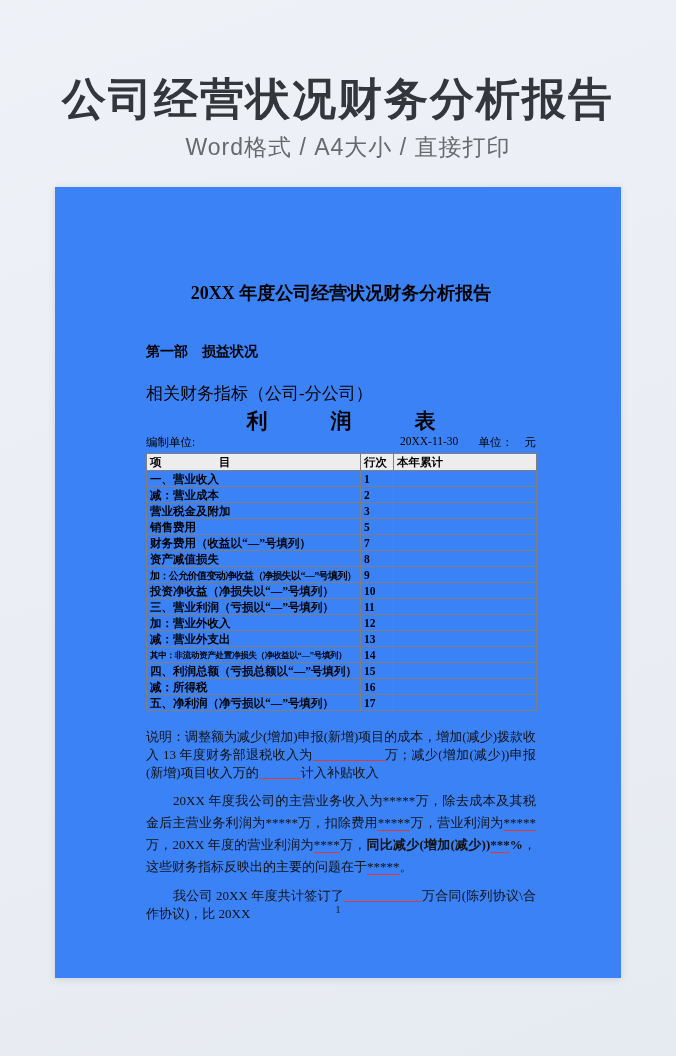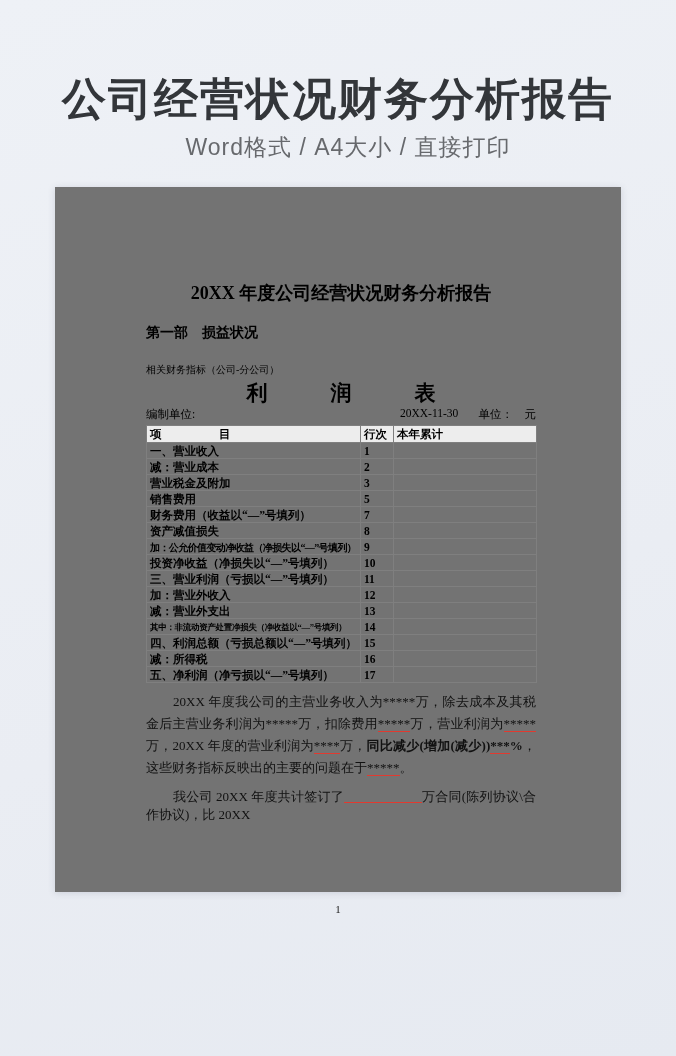--- a/index.html
+++ b/index.html
@@ -11,34 +11,34 @@
     overflow:hidden;
   }
   .banner { position:absolute; top:8px; left:0; width:676px; text-align:center; }
   .banner-title {
     margin-top:66px; font-size:44px; font-weight:bold; color:#33363a;
     letter-spacing:2px; line-height:50px;
   }
   .banner-subtitle { margin-top:8px; font-size:23px; color:#67696d; letter-spacing:1px;padding-left:20px; }
 
   .page {
-    position:absolute; left:55px; top:187px; width:566px; height:705px;
-    background:#737373; box-shadow:0 1px 7px rgba(70,80,100,0.18);
+    position:absolute; left:55px; top:187px; width:566px; height:791px;
+    background:#3b82f6; box-shadow:0 1px 7px rgba(70,80,100,0.18);
   }
   .content { position:absolute; left:91px; top:0; width:390px; color:#000; }
 
   .doc-title {
     padding-top:94px; text-align:center;
     font-family:"Liberation Serif",serif; font-weight:bold; font-size:18px;
   }
   .section-heading {
-    margin-top:19px; font-family:"Liberation Serif",serif;
+    margin-top:38px; font-family:"Liberation Serif",serif;
     font-weight:bold; font-size:14px;
   }
-  .indicator-label { margin-top:21px; font-family:"Liberation Serif",serif; font-size:10px; }
+  .indicator-label { margin-top:21px; font-family:"Liberation Serif",serif; font-size:17px; }
   .profit-title {
     margin-top:2px; text-align:center;
     font-family:"Liberation Serif",serif; font-weight:bold; font-size:21px;
   }
   .meta { position:relative; height:15px;
     font-family:"Liberation Serif",serif; font-size:11.5px; }
   .meta .m1 { position:absolute; left:0; }
   .meta .m2 { position:absolute; left:254px; }
   .meta .m3 { position:absolute; right:0; }
 
@@ -180,20 +180,21 @@
             <td></td>
           </tr>
           <tr>
             <td>五、净利润（净亏损以“—”号填列）</td>
             <td>17</td>
             <td></td>
           </tr>
         </tbody>
     </table>
 
+    <div class="para p1"><span class="seg-n">说明：调整额为减少(增加)申报(新增)项目的成本，增加(减少)拨款收入 13 年度财务部退税收入为</span><span class="seg-blank" style="width: 72px;"></span><span class="seg-n">万；减少(增加(减少))申报(新增)项目收入万的</span><span class="seg-blank" style="width: 42px;"></span><span class="seg-n">计入补贴收入</span></div>
 
     <div class="para p2"><span class="seg-n">20XX 年度我公司的主营业务收入为*****万，除去成本及其税金后主营业务利润为*****万，扣除费用</span><span class="seg-u">*****</span><span class="seg-n">万，营业利润为</span><span class="seg-u">*****</span><span class="seg-n">万，20XX 年度的营业利润为</span><span class="seg-u">****</span><span class="seg-n">万，</span><span class="seg-b">同比减少(增加(减少))</span><span class="seg-bu">***</span><span class="seg-b">%</span><span class="seg-n">，这些财务指标反映出的主要的问题在于</span><span class="seg-u">*****</span><span class="seg-n">。</span></div>
 
     <div class="para p3"><span class="seg-n">我公司 20XX 年度共计签订了</span><span class="seg-blank" style="width: 78px;"></span><span class="seg-n">万合同(陈列协议\合作协议)，比 20XX</span></div>
 
   </div>
 
   <div class="page-number">1</div>
 </div>
 

